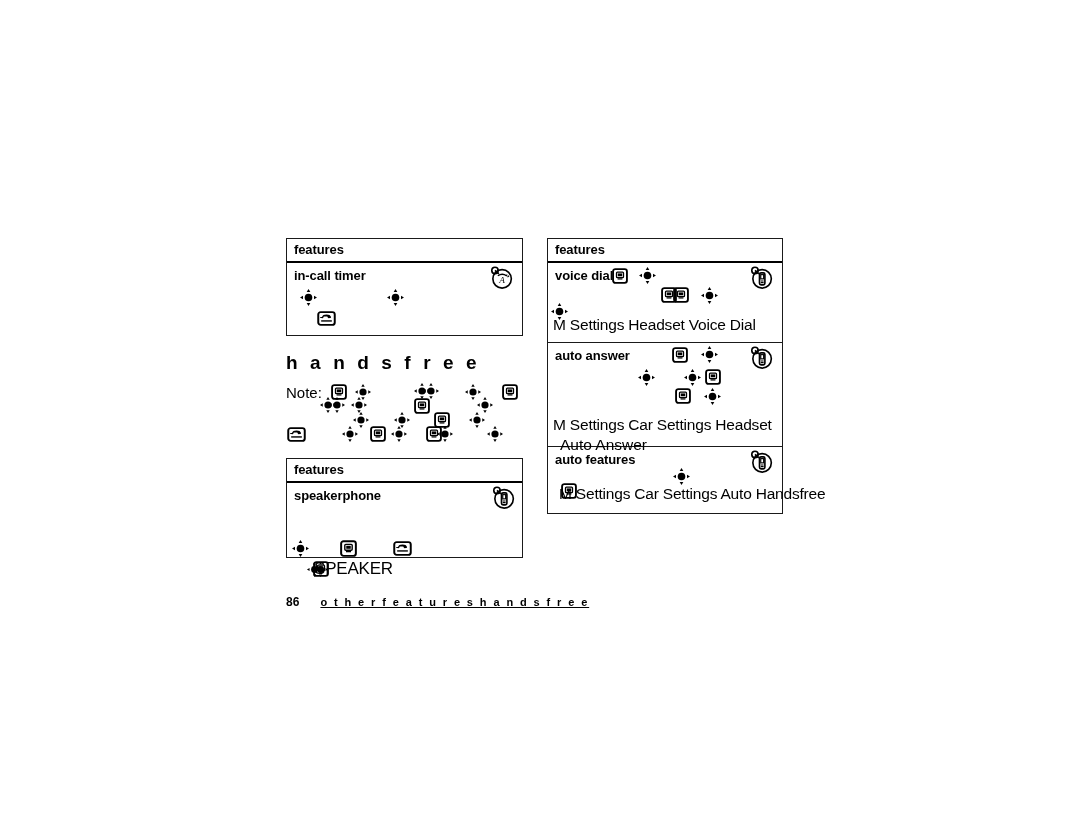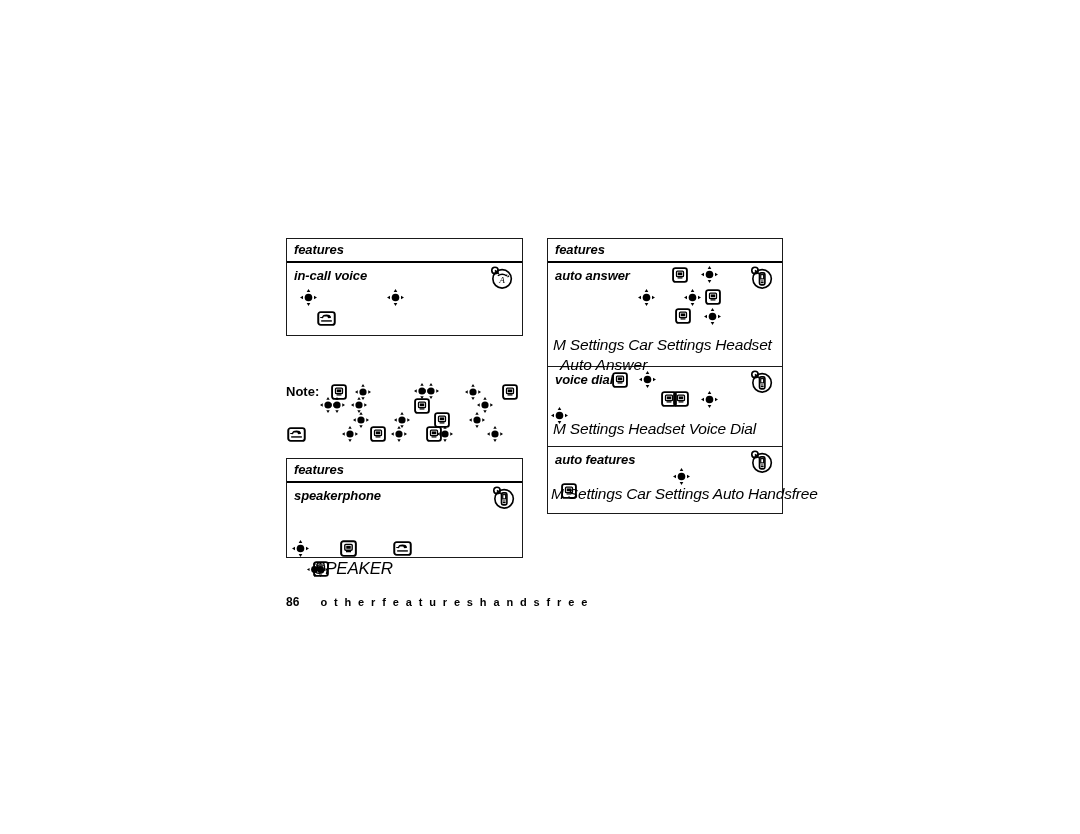--- a/index.html
+++ b/index.html
@@ -20,21 +20,20 @@
     position: absolute;
     inset: 0;
   }
 
   
   .ftable {
     position: absolute;
     border: 1px solid #1a1a1a;
     background: #ffffff;
     box-sizing: border-box;
-    font-style: italic;
   }
   .ftable-head {
     font-size: 13px;
     font-weight: bold;
     padding: 3px 7px 4px 7px;
     border-bottom: 2.5px solid #000;
     letter-spacing: -0.1px;
   }
   .frow {
     position: relative;
@@ -81,39 +80,40 @@
   .section-heading {
     position: absolute;
     font-size: 19px;
     font-weight: bold;
     letter-spacing: 3.6px;
     color: #000;
   }
 
   .note-label {
     position: absolute;
-    font-size: 13px;
-    font-weight: bold;
+    font-size: 15px;
+    font-weight: normal;
   }
 
   
   .footer {
     position: absolute;
     font-size: 11px;
     font-weight: bold;
     white-space: nowrap;
   }
   .footer-num {
     font-weight: bold;
     font-size: 12px;
     letter-spacing: 0;
   }
   .footer-txt {
     letter-spacing: 1.9px;
     font-weight: bold;
+    text-decoration: underline;
   }
 
   .speaker-row {
     position: absolute;
     display: flex;
     align-items: center;
     gap: 1px;
     font-size: 17px;
     letter-spacing: -0.2px;
   }
@@ -170,21 +170,21 @@
     </g>
   </defs>
 </svg>
 
 <div class="page">
 
   <div class="ftable" style="left:286px; top:238px; width:237px; height:98px;">
     <div class="ftable-head">features</div>
 
     <div class="frow" style="height:68px;">
-      <div class="frow-title">in-call voice</div>
+      <div class="frow-title">in-call timer</div>
 
       <span class="badge" style="left:202px; top:2px;">
         <svg width="26" height="26" viewBox="0 0 27 27">
             <use href="#ico-badge-alpha"></use>
           </svg>
       </span>
 
       <span class="gl" style="left:12px; top:25px;">
         <svg width="19" height="19" viewBox="0 0 22 22">
             <use href="#ico-nav"></use>
@@ -194,20 +194,21 @@
             <use href="#ico-nav"></use>
           </svg></span>
       <span class="gl" style="left:30px; top:48px;">
         <svg width="19" height="15" viewBox="0 0 20 16">
             <use href="#ico-send"></use>
           </svg></span>
 
     </div>
   </div>
 
+  <div class="section-heading" style="left:286px; top:352px;">h a n d s f r e e</div>
 
   <div style="position:absolute; left:286px; top:382px; width:240px; height:68px;">
     <div class="note-label" style="left:0px; top:2px;">Note:</div>
 
     <span class="gl" style="left:45px; top:2px;">
       <svg width="16" height="16" viewBox="0 0 18 18">
           <use href="#ico-menu"></use>
         </svg></span>
     <span class="gl" style="left:68px; top:1px;">
       <svg width="18" height="18" viewBox="0 0 22 22">
@@ -337,122 +338,122 @@
               <use href="#ico-menu"></use>
             </svg></span>
         <span style="margin-left:2px;">SPEAKER</span>
       </div>
     </div>
   </div>
 
   <div class="ftable" style="left:547px; top:238px; width:236px; height:276px;">
     <div class="ftable-head">features</div>
 
-    <div class="frow" style="height:104px;">
-      <div class="frow-title">auto answer</div>
+    <div class="frow" style="height:80px;">
+      <div class="frow-title">voice dial</div>
 
       <span class="badge" style="left:201px; top:2px;">
         <svg width="26" height="26" viewBox="0 0 27 27">
             <use href="#ico-badge-phone"></use>
           </svg>
       </span>
 
-      <span class="gl" style="left:124px; top:4px;">
-        <svg width="16" height="16" viewBox="0 0 18 18">
-            <use href="#ico-menu"></use>
-          </svg></span>
-      <span class="gl" style="left:152px; top:2px;">
-        <svg width="19" height="19" viewBox="0 0 22 22">
-            <use href="#ico-nav"></use>
-          </svg></span>
-
-      <span class="gl" style="left:89px; top:25px;">
-        <svg width="19" height="19" viewBox="0 0 22 22">
-            <use href="#ico-nav"></use>
-          </svg></span>
-      <span class="gl" style="left:135px; top:25px;">
-        <svg width="19" height="19" viewBox="0 0 22 22">
-            <use href="#ico-nav"></use>
-          </svg></span>
-      <span class="gl" style="left:157px; top:26px;">
-        <svg width="16" height="16" viewBox="0 0 18 18">
-            <use href="#ico-menu"></use>
-          </svg></span>
-
-      <span class="gl" style="left:127px; top:45px;">
-        <svg width="16" height="16" viewBox="0 0 18 18">
-            <use href="#ico-menu"></use>
-          </svg></span>
-      <span class="gl" style="left:155px; top:44px;">
-        <svg width="19" height="19" viewBox="0 0 22 22">
-            <use href="#ico-nav"></use>
-          </svg></span>
-
-      <div class="path" style="left:5px; top:73px;">M      Settings Car Settings Headset</div>
-      <div class="path-2" style="left:12px; top:93px;">Auto Answer</div>
+      <span class="gl" style="left:64px; top:5px;">
+        <svg width="16" height="16" viewBox="0 0 18 18">
+            <use href="#ico-menu"></use>
+          </svg></span>
+      <span class="gl" style="left:90px; top:3px;">
+        <svg width="19" height="19" viewBox="0 0 22 22">
+            <use href="#ico-nav"></use>
+          </svg></span>
+
+      <span class="gl" style="left:113px; top:24px;">
+        <svg width="16" height="16" viewBox="0 0 18 18">
+            <use href="#ico-menu"></use>
+          </svg></span>
+      <span class="gl" style="left:125px; top:24px;">
+        <svg width="16" height="16" viewBox="0 0 18 18">
+            <use href="#ico-menu"></use>
+          </svg></span>
+      <span class="gl" style="left:152px; top:23px;">
+        <svg width="19" height="19" viewBox="0 0 22 22">
+            <use href="#ico-nav"></use>
+          </svg></span>
+
+      <span class="gl" style="left:2px; top:39px;">
+        <svg width="19" height="19" viewBox="0 0 22 22">
+            <use href="#ico-nav"></use>
+          </svg></span>
+
+      <div class="path" style="left:5px; top:53px;">M      Settings Headset Voice Dial</div>
     </div>
 
-    <div class="frow" style="height:80px;">
-      <div class="frow-title">voice dial</div>
+    <div class="frow" style="height:104px;">
+      <div class="frow-title">auto answer</div>
 
       <span class="badge" style="left:201px; top:2px;">
         <svg width="26" height="26" viewBox="0 0 27 27">
             <use href="#ico-badge-phone"></use>
           </svg>
       </span>
 
-      <span class="gl" style="left:64px; top:5px;">
-        <svg width="16" height="16" viewBox="0 0 18 18">
-            <use href="#ico-menu"></use>
-          </svg></span>
-      <span class="gl" style="left:90px; top:3px;">
-        <svg width="19" height="19" viewBox="0 0 22 22">
-            <use href="#ico-nav"></use>
-          </svg></span>
-
-      <span class="gl" style="left:113px; top:24px;">
-        <svg width="16" height="16" viewBox="0 0 18 18">
-            <use href="#ico-menu"></use>
-          </svg></span>
-      <span class="gl" style="left:125px; top:24px;">
-        <svg width="16" height="16" viewBox="0 0 18 18">
-            <use href="#ico-menu"></use>
-          </svg></span>
-      <span class="gl" style="left:152px; top:23px;">
-        <svg width="19" height="19" viewBox="0 0 22 22">
-            <use href="#ico-nav"></use>
-          </svg></span>
-
-      <span class="gl" style="left:2px; top:39px;">
-        <svg width="19" height="19" viewBox="0 0 22 22">
-            <use href="#ico-nav"></use>
-          </svg></span>
-
-      <div class="path" style="left:5px; top:53px;">M      Settings Headset Voice Dial</div>
+      <span class="gl" style="left:124px; top:4px;">
+        <svg width="16" height="16" viewBox="0 0 18 18">
+            <use href="#ico-menu"></use>
+          </svg></span>
+      <span class="gl" style="left:152px; top:2px;">
+        <svg width="19" height="19" viewBox="0 0 22 22">
+            <use href="#ico-nav"></use>
+          </svg></span>
+
+      <span class="gl" style="left:89px; top:25px;">
+        <svg width="19" height="19" viewBox="0 0 22 22">
+            <use href="#ico-nav"></use>
+          </svg></span>
+      <span class="gl" style="left:135px; top:25px;">
+        <svg width="19" height="19" viewBox="0 0 22 22">
+            <use href="#ico-nav"></use>
+          </svg></span>
+      <span class="gl" style="left:157px; top:26px;">
+        <svg width="16" height="16" viewBox="0 0 18 18">
+            <use href="#ico-menu"></use>
+          </svg></span>
+
+      <span class="gl" style="left:127px; top:45px;">
+        <svg width="16" height="16" viewBox="0 0 18 18">
+            <use href="#ico-menu"></use>
+          </svg></span>
+      <span class="gl" style="left:155px; top:44px;">
+        <svg width="19" height="19" viewBox="0 0 22 22">
+            <use href="#ico-nav"></use>
+          </svg></span>
+
+      <div class="path" style="left:5px; top:73px;">M      Settings Car Settings Headset</div>
+      <div class="path-2" style="left:12px; top:93px;">Auto Answer</div>
     </div>
 
     <div class="frow" style="height:64px;">
       <div class="frow-title">auto features</div>
 
       <span class="badge" style="left:201px; top:2px;">
         <svg width="26" height="26" viewBox="0 0 27 27">
             <use href="#ico-badge-phone"></use>
           </svg>
       </span>
 
       <span class="gl" style="left:124px; top:20px;">
         <svg width="19" height="19" viewBox="0 0 22 22">
             <use href="#ico-nav"></use>
           </svg></span>
       <span class="gl" style="left:13px; top:36px;">
         <svg width="16" height="16" viewBox="0 0 18 18">
             <use href="#ico-menu"></use>
           </svg></span>
 
-      <div class="path" style="left:3px; top:38px;">M      Settings Car Settings Auto Handsfree</div>
+      <div class="path" style="left:11px; top:38px;">M      Settings Car Settings Auto Handsfree</div>
     </div>
   </div>
 
   <div class="footer" style="left:286px; top:595px;">
     <span class="footer-num">86</span>
     <span class="footer-txt" style="margin-left:18px;">o t h e r   f e a t u r e s     h a n d s f r e e</span>
   </div>
 
 </div>
 

